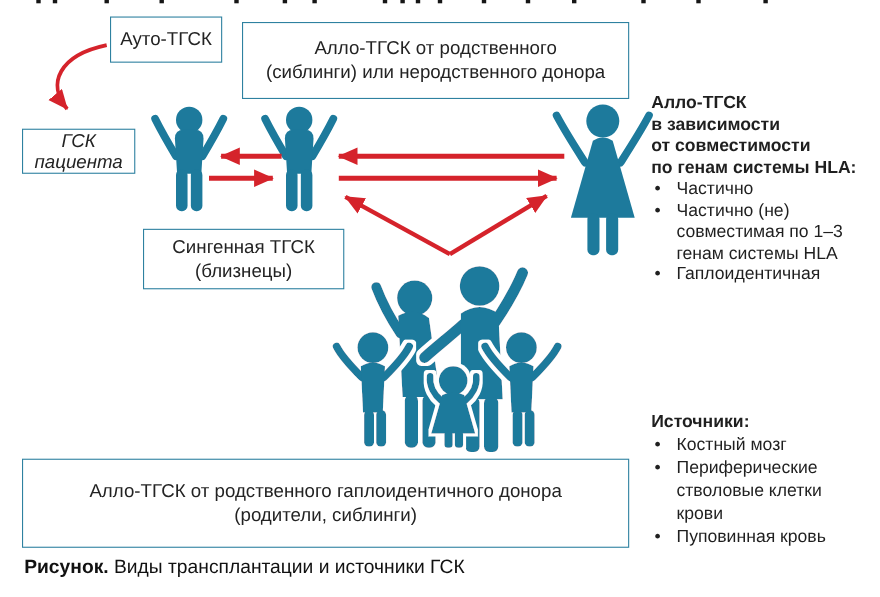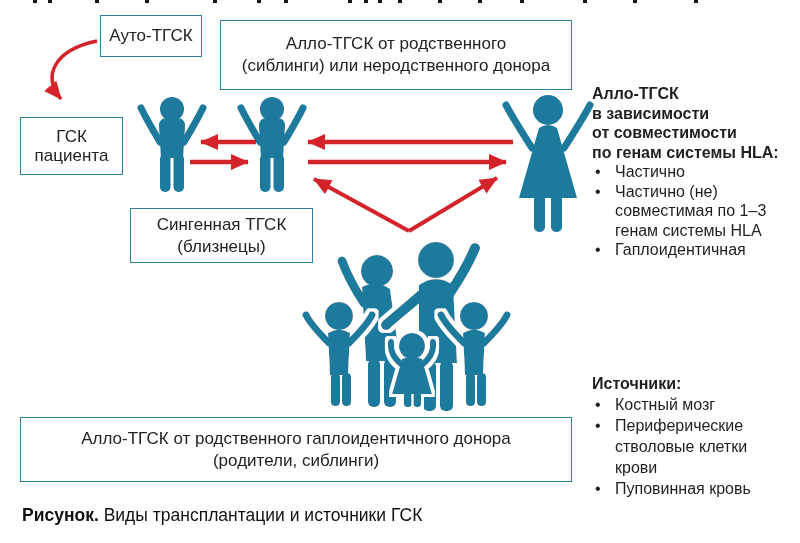--- a/index.html
+++ b/index.html
@@ -49,31 +49,31 @@
 
   <div class="dbox" id="box-auto" style="left:100px;top:15px;width:102px;height:42px;">
     <div>Ауто-ТГСК</div>
   </div>
 
   <div class="dbox" id="box-allo" style="left:220px;top:20px;width:352px;height:70px;">
     <div>Алло-ТГСК от родственного</div>
     <div>(сиблинги) или неродственного донора</div>
   </div>
 
-  <div class="dbox" id="box-patient" style="left:20px;top:117px;width:103px;height:58px;line-height:19px;">
+  <div class="dbox" id="box-patient" style="left:20px;top:117px;width:103px;height:41px;line-height:19px;font-style:italic;">
     <div>ГСК</div>
     <div>пациента</div>
   </div>
 
   <div class="dbox" id="box-syn" style="left:130px;top:208px;width:183px;height:55px;">
     <div>Сингенная ТГСК</div>
     <div>(близнецы)</div>
   </div>
 
-  <div class="dbox" id="box-haplo" style="left:20px;top:417px;width:552px;height:65px;">
+  <div class="dbox" id="box-haplo" style="left:20px;top:417px;width:552px;height:81px;">
     <div>Алло-ТГСК от родственного гаплоидентичного донора</div>
     <div>(родители, сиблинги)</div>
   </div>
 
   <svg class="fig" style="left:136px;top:96px;" width="72" height="100" viewBox="0 0 72 100">
     <g fill="#1d7a9c">
       <circle cx="36" cy="13" r="12"></circle>
       <path d="M24,46 C18,36 11,24 5,12" fill="none" stroke="#1d7a9c" stroke-width="7" stroke-linecap="round"></path>
       <path d="M48,46 C54,36 61,24 67,12" fill="none" stroke="#1d7a9c" stroke-width="7" stroke-linecap="round"></path>
       <path d="M23,30 Q23,22 31,22 L41,22 Q49,22 49,30 L47,62 L25,62 Z"></path>

